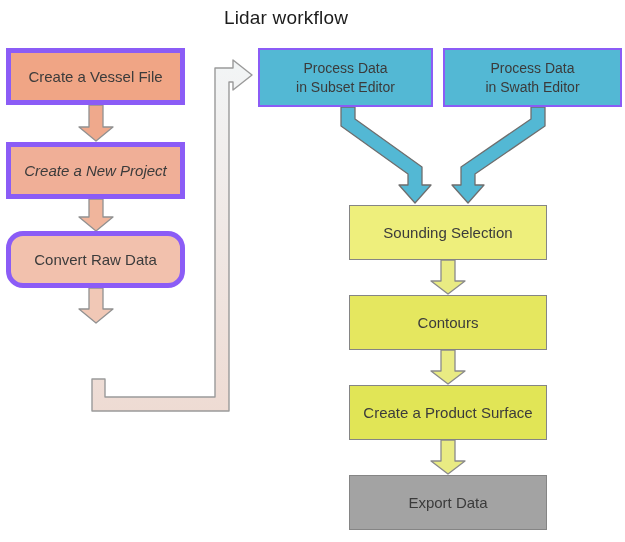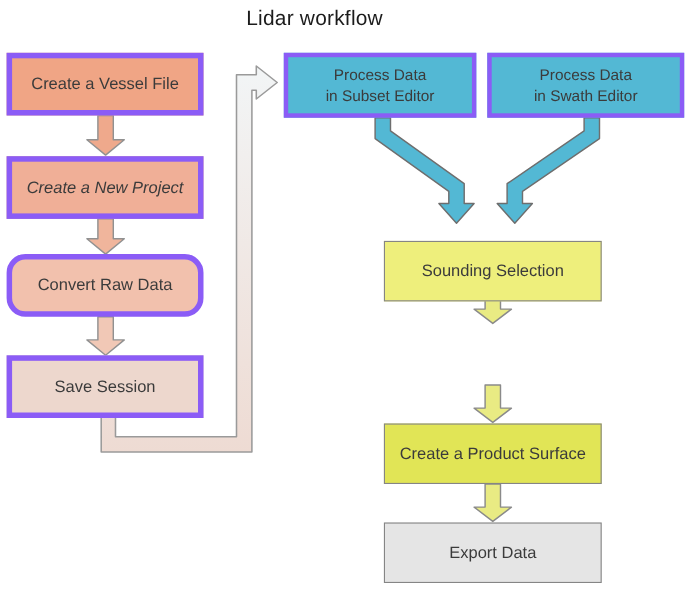--- a/index.html
+++ b/index.html
@@ -30,21 +30,21 @@
     font-size:15px;
     color:#3b3b3b;
     line-height:19px;
   }
   .left-box{
     left:6px;width:179px;height:57px;
     border:5px solid #8b5cf6;
   }
   .blue-box{
     top:48px;height:59px;
-    border:4px solid #8b5cf6;
+    border:2px solid #8b5cf6;
     font-size:14px;
   }
   .yellow-box{
     left:349px;width:198px;height:55px;
     border:1px solid #858585;
   }
   #arrows{
     position:absolute;
     top:0;left:0;
   }
@@ -80,36 +80,36 @@
 
   <div class="box left-box" style="top: 48px; background: rgb(240, 165, 133);">
     <span>Create a Vessel File</span>
   </div>
   <div class="box left-box" style="top: 142px; background: rgb(240, 175, 151); font-style: italic;">
     <span>Create a New Project</span>
   </div>
   <div class="box left-box" style="top: 231px; background: rgb(242, 193, 173); border-radius: 17px;">
     <span>Convert Raw Data</span>
   </div>
-  <div class="box left-box" style="top: 323px; background: rgb(237, 215, 205);">
-    <span>Save Session</span>
-  </div>
 
   <div class="box blue-box" style="left: 258px; width: 175px; background: rgb(83, 184, 212);">
     <span>Process Data</span>
     <span>in Subset Editor</span>
   </div>
   <div class="box blue-box" style="left: 443px; width: 179px; background: rgb(83, 184, 212);">
     <span>Process Data</span>
     <span>in Swath Editor</span>
   </div>
 
-  <div class="box yellow-box" style="top: 205px; background: rgb(238, 239, 124); margin-top: 14px;">
+  <div class="box yellow-box" style="top: 205px; background: rgb(238, 239, 124);">
     <span>Sounding Selection</span>
+  </div>
+  <div class="box yellow-box" style="top: 295px; background: rgb(229, 231, 95);">
+    <span>Contours</span>
   </div>
   <div class="box yellow-box" style="top: 385px; background: rgb(225, 229, 86);">
     <span>Create a Product Surface</span>
   </div>
-  <div class="box yellow-box" style="top: 475px; background: #e5e5e5;">
+  <div class="box yellow-box" style="top: 475px; background: #a3a3a3;">
     <span>Export Data</span>
   </div>
 
 </div>
 
 </body></html>

